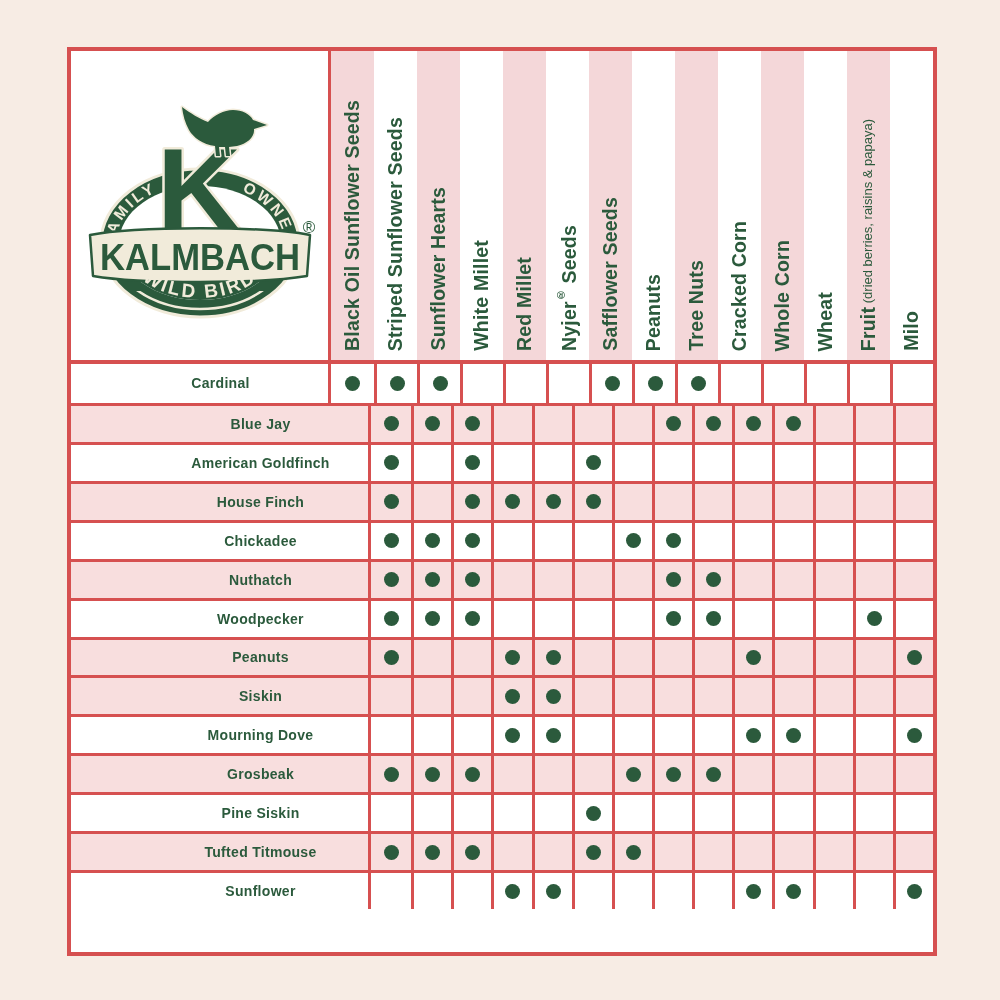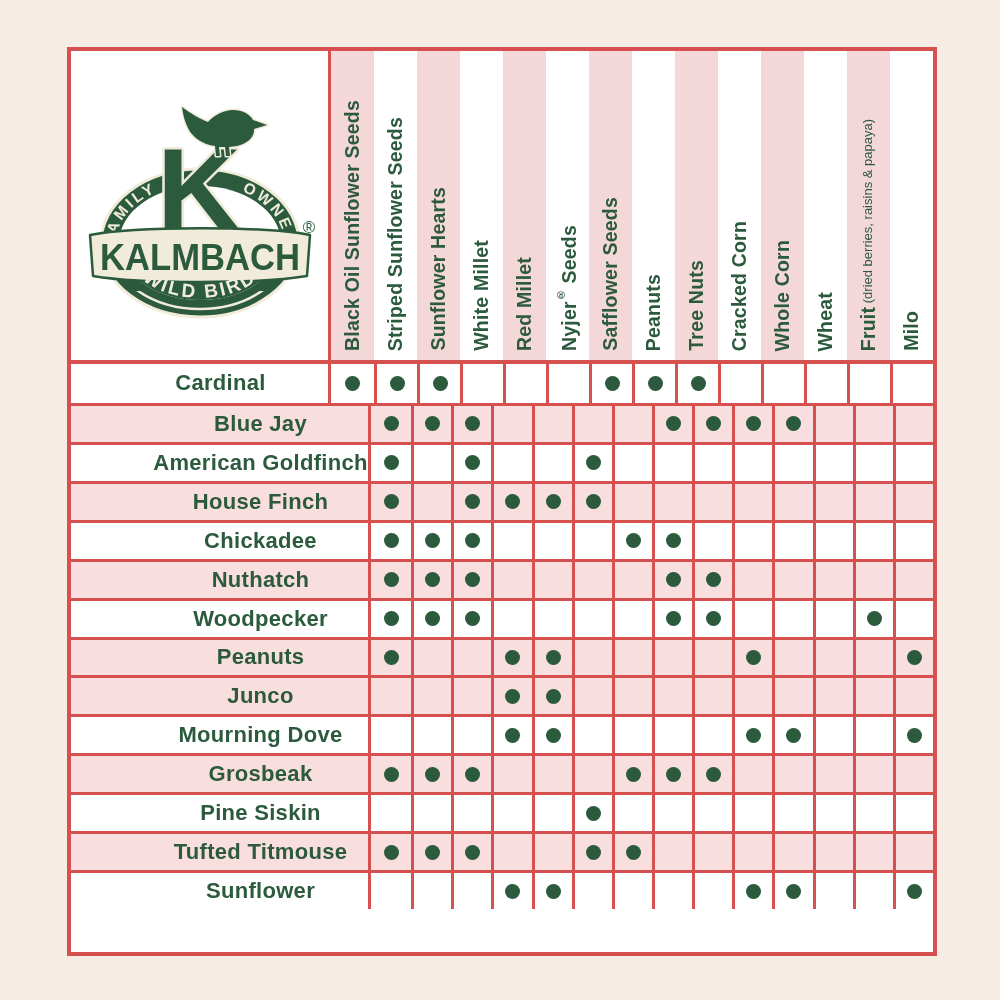--- a/index.html
+++ b/index.html
@@ -55,21 +55,21 @@
   }
   .row {
     display: grid;
     grid-template-columns: 260px repeat(14, 1fr);
     background: #ffffff;
   }
   .row + .row { border-top: 3px solid var(--red, #d65050); padding-left: 40px; }
   .row.pink { background: var(--pinkRow, #f8dede); }
   .name {
     display: flex; align-items: center; justify-content: center;
-    font-size: 22px; font-weight: 700;
+    font-size: 14px; font-weight: 700;
     color: var(--green, #2b5a3c);
     letter-spacing: 0.3px;
     border-right: 3px solid var(--red, #d65050);
     margin-left: 42px;
   }
   .cell { display: flex; align-items: center; justify-content: center; }
   .cell + .cell { border-left: 3px solid var(--red, #d65050); }
   .dot {
     width: 15px; height: 15px; border-radius: 50%;
     background: var(--green, #2b5a3c);
@@ -365,21 +365,21 @@
           <span class="dot"></span>
         </div>
         <div class="cell"></div>
         <div class="cell"></div>
         <div class="cell"></div>
         <div class="cell">
           <span class="dot"></span>
         </div>
       </div>
       <div class="row pink">
-        <div class="name">Junco</div>
+        <div class="name">Siskin</div>
         <div class="cell"></div>
         <div class="cell"></div>
         <div class="cell"></div>
         <div class="cell">
           <span class="dot"></span>
         </div>
         <div class="cell">
           <span class="dot"></span>
         </div>
         <div class="cell"></div>

